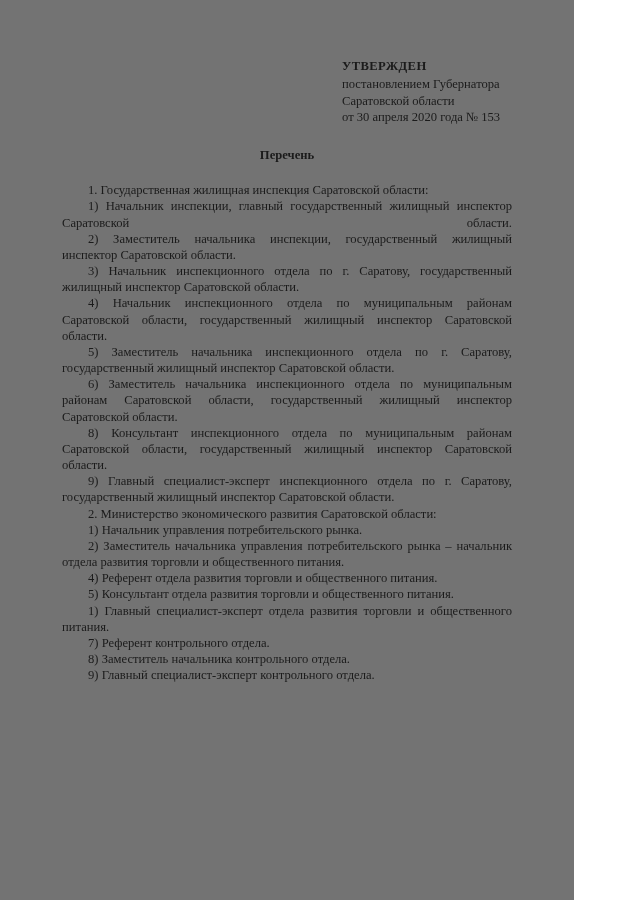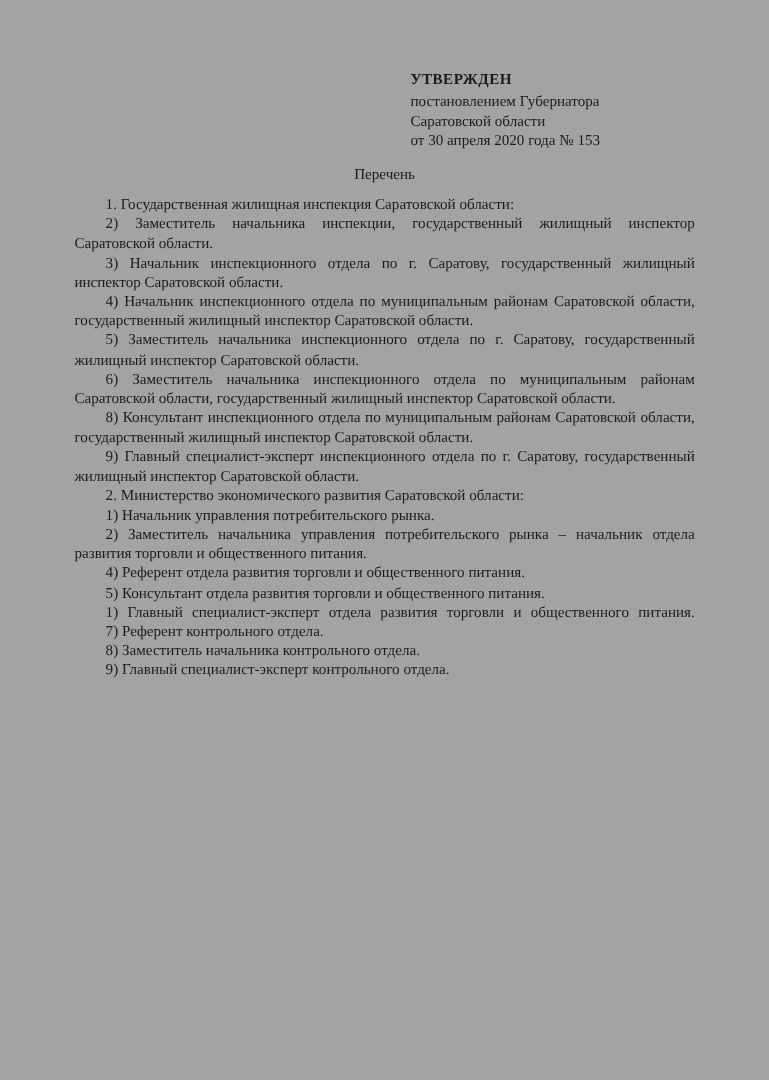--- a/index.html
+++ b/index.html
@@ -9,58 +9,58 @@
   }
   body {
     width: 641px;
     height: 900px;
     font-family: "Liberation Serif", "DejaVu Serif", serif;
     color: #1b1b1b;
     overflow: hidden;
   }
   .page {
     position: relative;
-    width: 641px;
+    width: 574px;
     height: 900px;
     box-sizing: border-box;
     padding: 58px 62px 20px 62px;
-    background: #a3a3a3;
+    background: #737373;
   }
   .approval-block {
     margin-left: 280px;
     font-size: 12.6px;
     line-height: 1.30;
   }
   .approval-title {
     font-weight: bold;
     letter-spacing: 0.4px;
     margin-bottom: 2px;
   }
   .approval-line {
     white-space: nowrap;
   }
   .doc-title {
-    margin-top: 12px;
+    margin-top: 22px;
     text-align: center;
-    font-weight: normal;
+    font-weight: bold;
     font-size: 12.6px;
     line-height: 1.33;
   }
   .doc-title .title-main {
     display: block;
     margin-bottom: 1px;
   }
   .doc-title .title-sub {
     display: block;
     text-align: justify;
     text-align-last: center;
     padding: 0 4px;
   }
   .body-text {
-    margin-top: 8px;
+    margin-top: 18px;
     font-size: 12.6px;
     line-height: 1.285;
   }
   .para {
     text-align: justify;
     text-indent: 26px;
     margin: 0;
     padding: 0;
     hyphens: none;
   }
@@ -79,20 +79,21 @@
     <div class="approval-line">Саратовской области</div>
     <div class="approval-line">от 30 апреля 2020 года № 153</div>
   </div>
 
   <div class="doc-title">
     <span class="title-main">Перечень</span>
   </div>
 
   <div class="body-text">
     <p class="para">1. Государственная жилищная инспекция Саратовской области:</p>
+    <p class="para last-full">1) Начальник инспекции, главный государственный жилищный инспектор Саратовской области.</p>
     <p class="para">2) Заместитель начальника инспекции, государственный жилищный инспектор Саратовской области.</p>
     <p class="para">3) Начальник инспекционного отдела по г. Саратову, государственный жилищный инспектор Саратовской области.</p>
     <p class="para">4) Начальник инспекционного отдела по муниципальным районам Саратовской области, государственный жилищный инспектор Саратовской области.</p>
     <p class="para">5) Заместитель начальника инспекционного отдела по г. Саратову, государственный жилищный инспектор Саратовской области.</p>
     <p class="para">6) Заместитель начальника инспекционного отдела по муниципальным районам Саратовской области, государственный жилищный инспектор Саратовской области.</p>
     <p class="para">8) Консультант инспекционного отдела по муниципальным районам Саратовской области, государственный жилищный инспектор Саратовской области.</p>
     <p class="para">9) Главный специалист-эксперт инспекционного отдела по г. Саратову, государственный жилищный инспектор Саратовской области.</p>
     <p class="para">2. Министерство экономического развития Саратовской области:</p>
     <p class="para">1) Начальник управления потребительского рынка.</p>
     <p class="para">2) Заместитель начальника управления потребительского рынка – начальник отдела развития торговли и общественного питания.</p>

